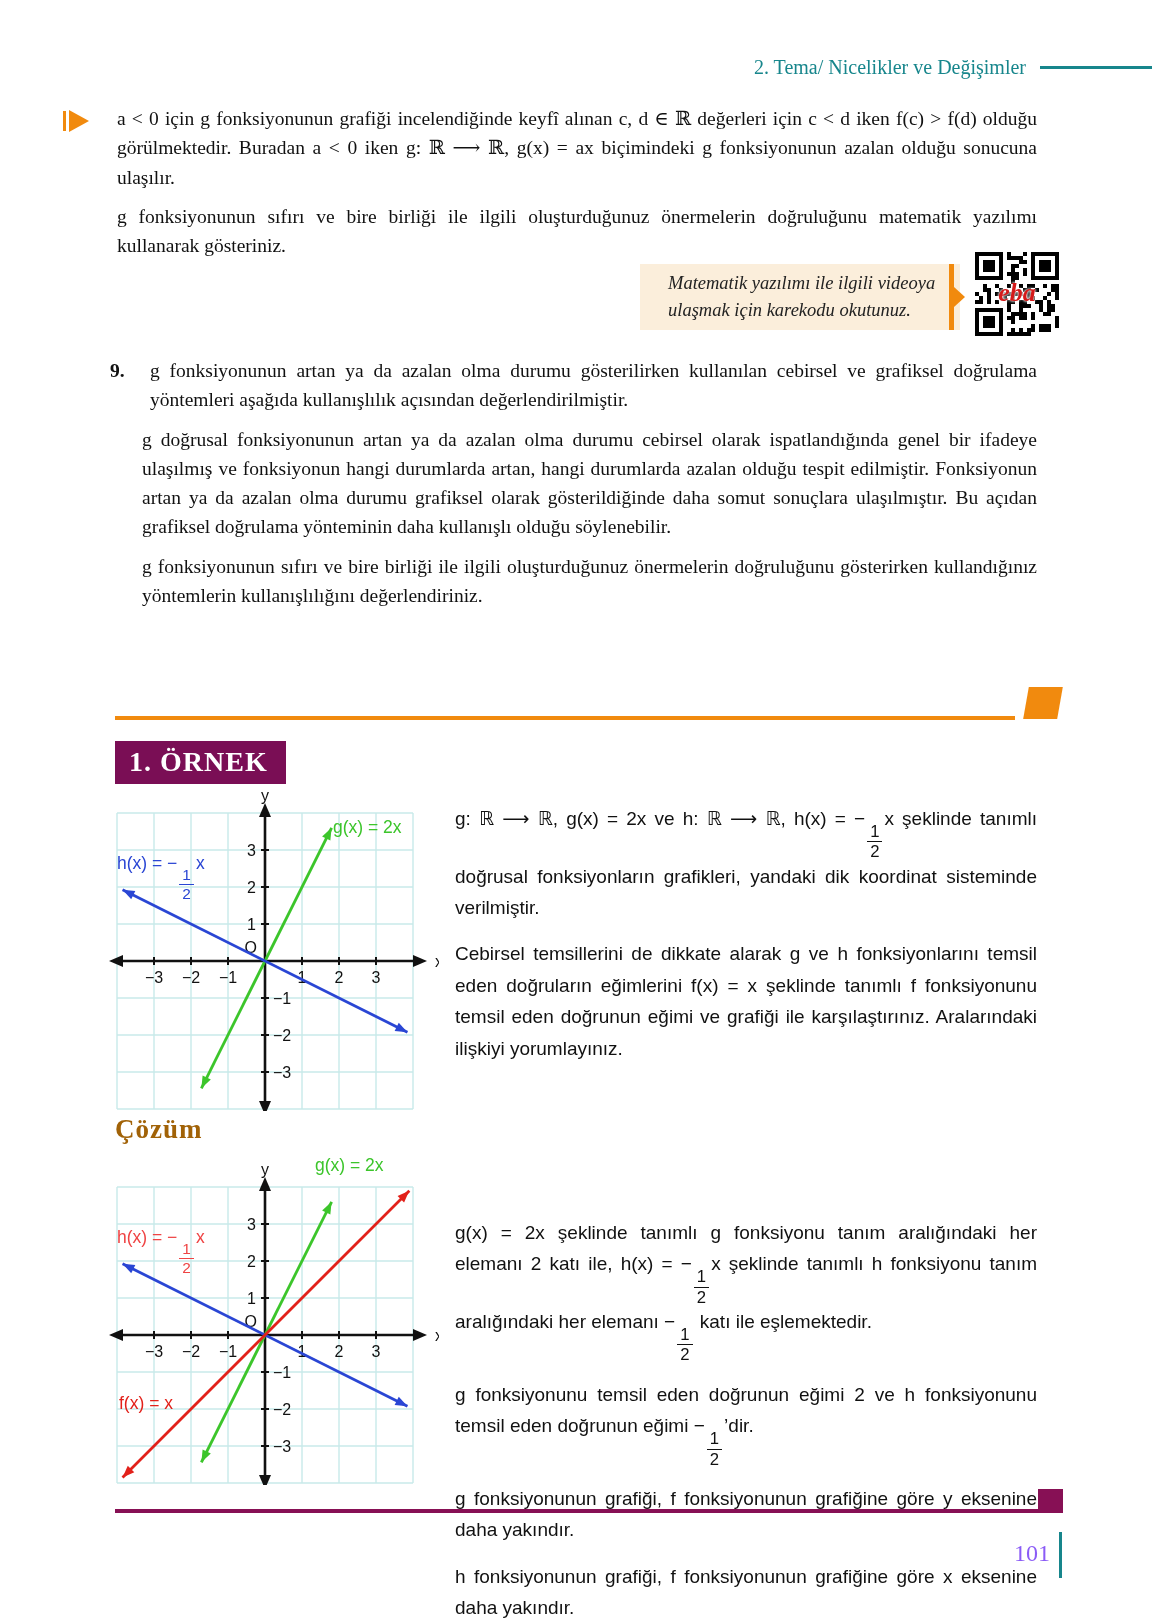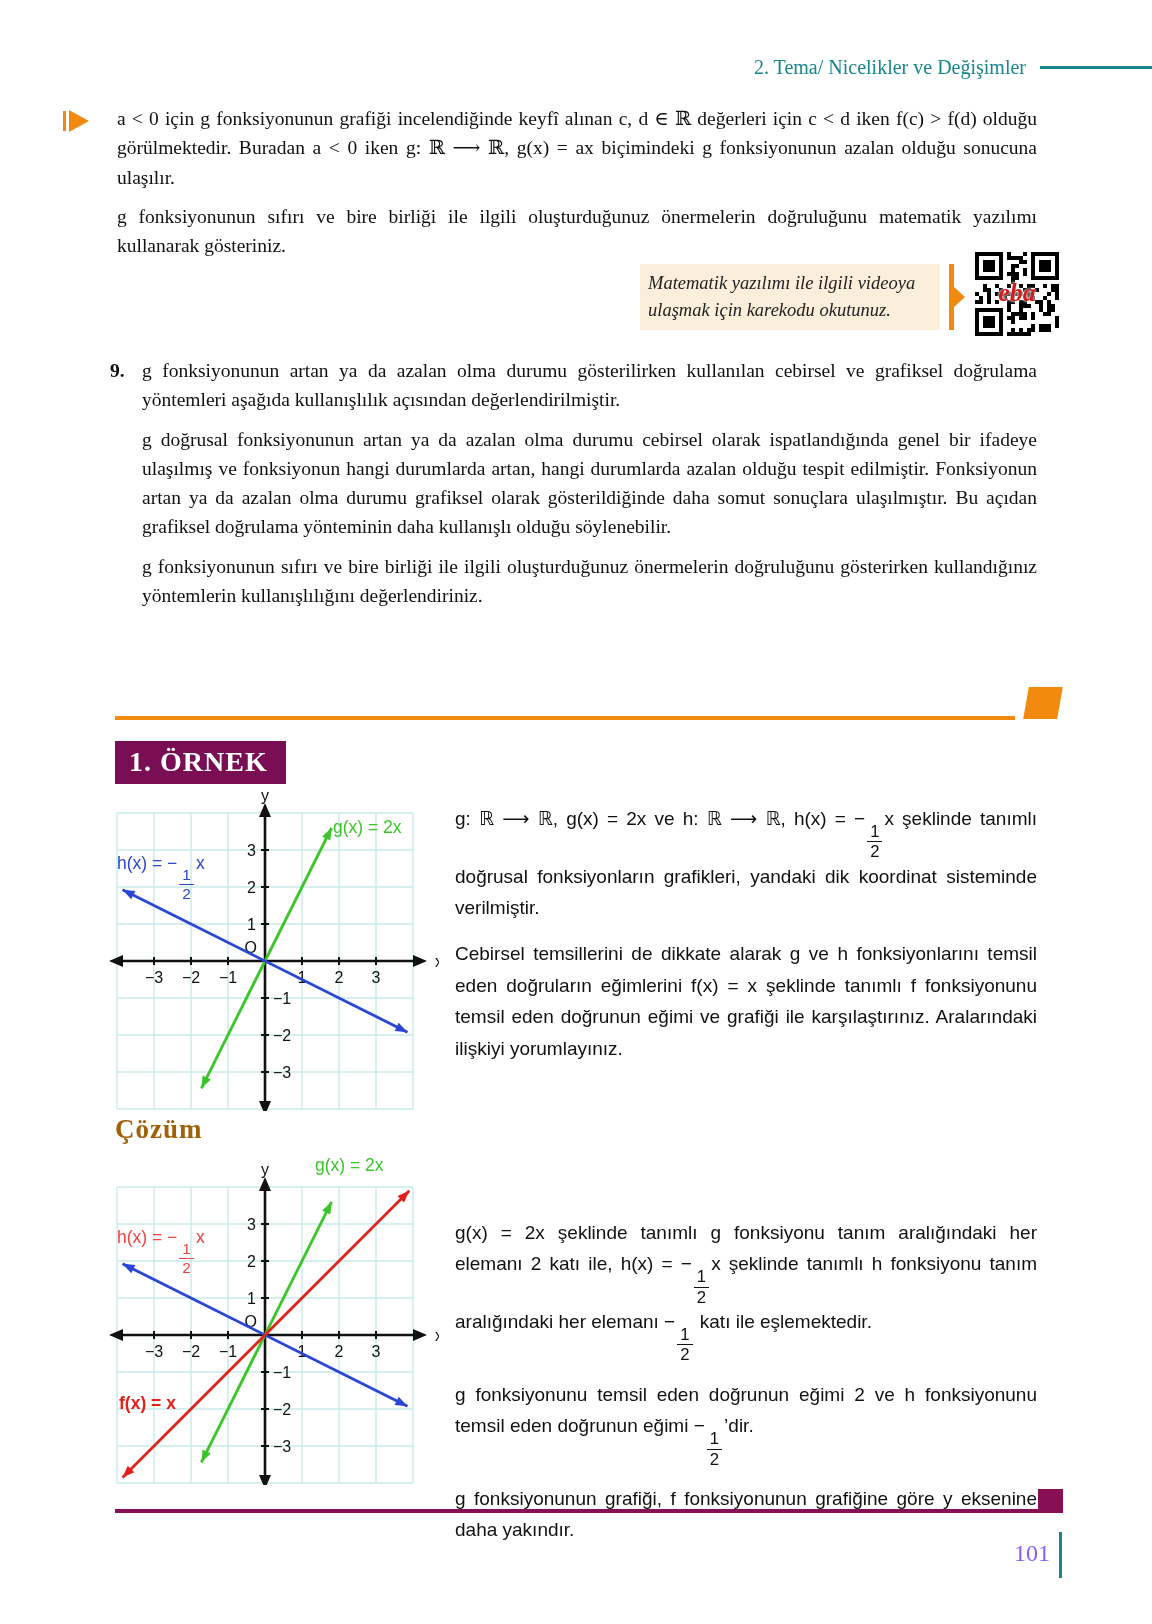--- a/index.html
+++ b/index.html
@@ -15,36 +15,36 @@
   .bullet-icon{position:absolute;left:63px;top:110px;width:30px;height:22px;}
   .bullet-bar{position:absolute;left:0;top:1px;width:3px;height:20px;background:#f18a0e;}
   .bullet-tri{position:absolute;left:6px;top:0;width:0;height:0;border-left:20px solid #f18a0e;
               border-top:11px solid transparent;border-bottom:11px solid transparent;}
   .intro{position:absolute;left:117px;top:104px;width:920px;font-size:19.5px;line-height:1.5;text-align:justify;}
   .intro p{margin:0 0 10px 0;}
 
   
   .qr-row{position:absolute;left:640px;top:246px;}
   .qr-box{position:absolute;left:0;top:18px;width:292px;height:66px;background:#fbeedb;
-          display:flex;flex-direction:column;justify-content:center;padding-left:8px;}
+          display:flex;flex-direction:column;justify-content:center;padding-left:28px;}
   .qr-box .line{font-style:italic;font-size:18.5px;line-height:1.45;color:#222;}
   .qr-accent{position:absolute;left:309px;top:18px;width:5px;height:66px;background:#f18a0e;}
   .qr-arrow{position:absolute;left:314px;top:41px;width:0;height:0;border-left:11px solid #f18a0e;
             border-top:10px solid transparent;border-bottom:10px solid transparent;}
   .qr-code{position:absolute;left:331px;top:2px;width:92px;height:92px;}
   .qr-code svg{display:block;}
   .qr-logo{position:absolute;left:50%;top:50%;transform:translate(-50%,-54%);
            font-family:"Liberation Serif","DejaVu Serif",serif;font-style:italic;font-weight:bold;
            font-size:26px;color:#d41a1a;text-shadow:0 0 3px #fff,0 0 3px #fff;}
 
   
   .item9{position:absolute;left:110px;top:356px;width:927px;font-size:19.5px;line-height:1.5;text-align:justify;}
   .item9 .row{display:flex;}
   .item9 .num{flex:0 0 32px;font-weight:bold;}
-  .item9 p{margin:0 0 10px 0;}
+  .item9 p{margin:0 0 10px 8px;}
   .item9 .cont{margin-left:32px;}
 
   
   .divider-orange{position:absolute;left:115px;top:716px;width:900px;height:4px;background:#f18a0e;}
   .divider-tab{position:absolute;left:1026px;top:687px;width:34px;height:32px;background:#f18a0e;transform:skewX(-10deg);}
 
   
   .badge{position:absolute;left:115px;top:741px;background:#7a0e55;color:#fff;
          font-size:28px;font-weight:bold;letter-spacing:1px;padding:5px 18px 6px 14px;}
 
@@ -387,36 +387,37 @@
         <polygon points="15.549999999999997,102.775 28.340308831298792,104.02719806739988 24.22594375269918,112.25592822459912" fill="#2a46d4"></polygon>
         <line x1="15.549999999999997" y1="316.45" x2="302.3" y2="29.700000000000003" stroke="#e2211a" stroke-width="2.8"></line>
         <polygon points="302.3,29.700000000000003 297.06740981921956,41.43797256769669 290.5620274323033,34.93259018078045" fill="#e2211a"></polygon>
         <polygon points="15.549999999999997,316.45 20.782590180780446,304.7120274323033 27.287972567696684,311.21740981921954" fill="#e2211a"></polygon>
       </svg>
     <div class="chart-label lbl-g" style="color: rgb(60, 197, 43);">g(x) = 2x</div>
     <div class="chart-label lbl-h" style="color: #ef4444;">h(x) = −<span class="frac">
           <span class="num">1</span>
           <span class="den">2</span>
         </span>x</div>
-    <div class="chart-label lbl-f" style="color: rgb(226, 33, 26); font-weight: bold;">f(x) = x</div>
+    <div class="chart-label lbl-f" style="color: rgb(226, 33, 26);">f(x) = x</div>
   </div>
 
   <div class="col-text solution-text">
     <p>g(x) = 2x şeklinde tanımlı g fonksiyonu tanım aralığındaki her elemanı 2 katı ile, h(x) = −<span class="frac">
           <span class="num">1</span>
           <span class="den">2</span>
         </span>x şeklinde tanımlı h fonksiyonu tanım aralığındaki her elemanı −<span class="frac">
           <span class="num">1</span>
           <span class="den">2</span>
         </span> katı ile eşlemektedir.</p>
     <p>g fonksiyonunu temsil eden doğrunun eğimi 2 ve h fonksiyonunu temsil eden doğrunun eğimi −<span class="frac">
           <span class="num">1</span>
           <span class="den">2</span>
         </span>’dir.</p>
     <p>g fonksiyonunun grafiği, f fonksiyonunun grafiğine göre y eksenine daha yakındır.</p>
+    <p>h fonksiyonunun grafiği, f fonksiyonunun grafiğine göre x eksenine daha yakındır.</p>
   </div>
 
   <div class="divider-maroon"></div>
   <div class="divider-maroon-sq"></div>
   <div class="page-number">101</div>
   <div class="page-number-bar"></div>
 
 </div>
 
 </body></html>

